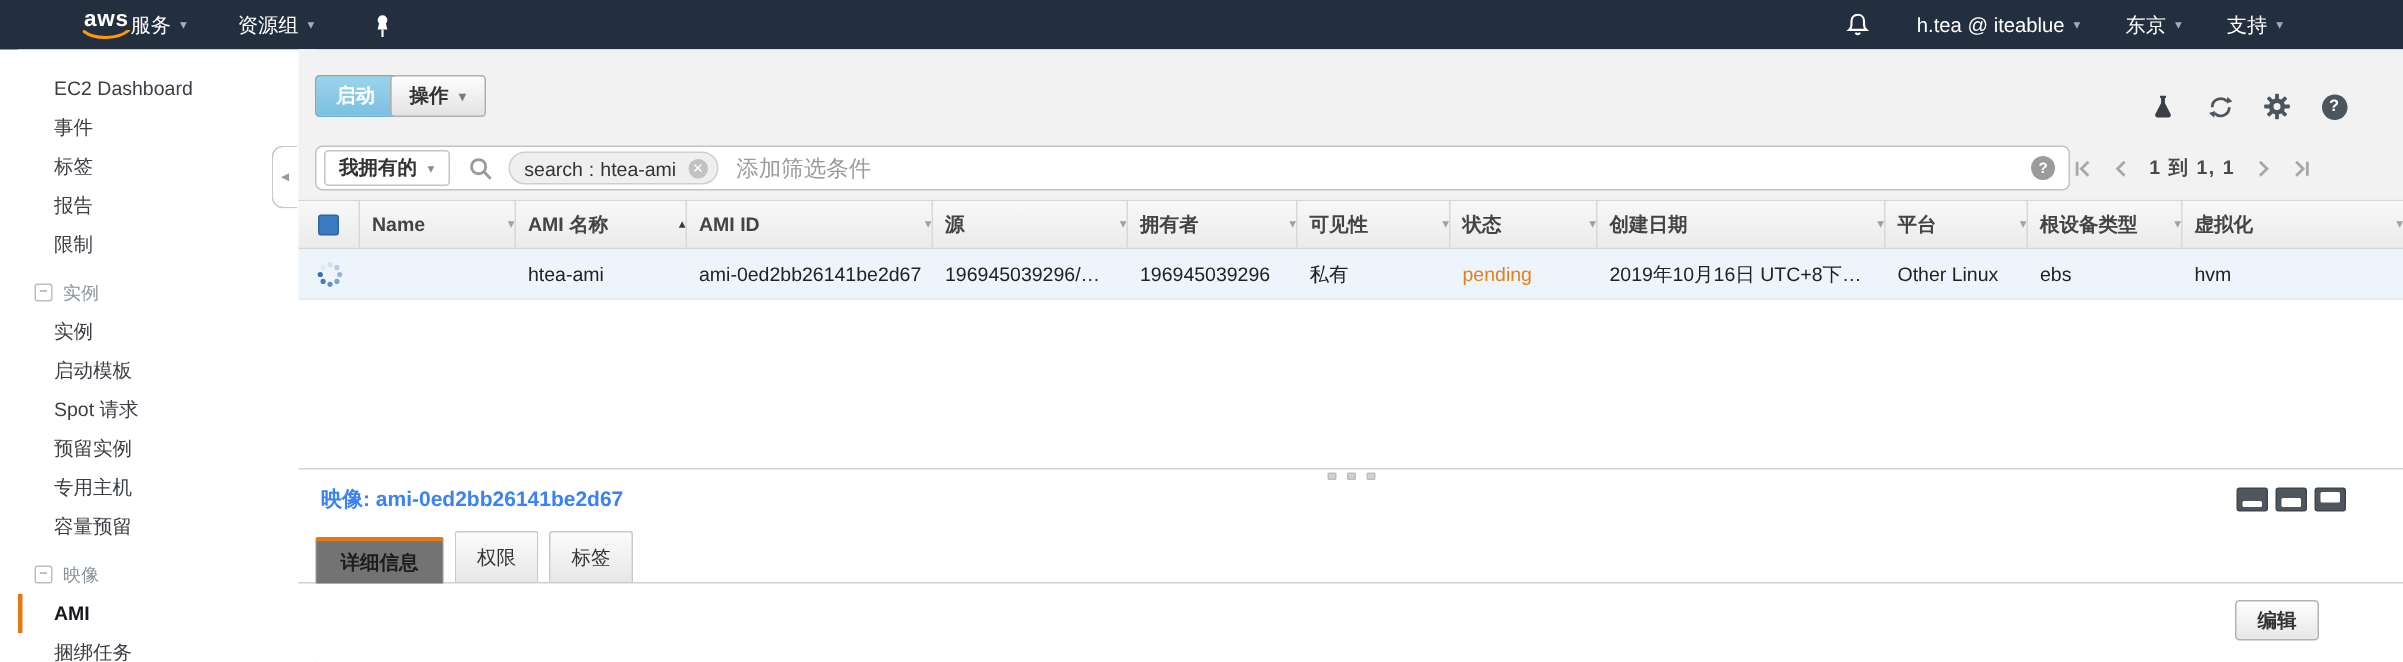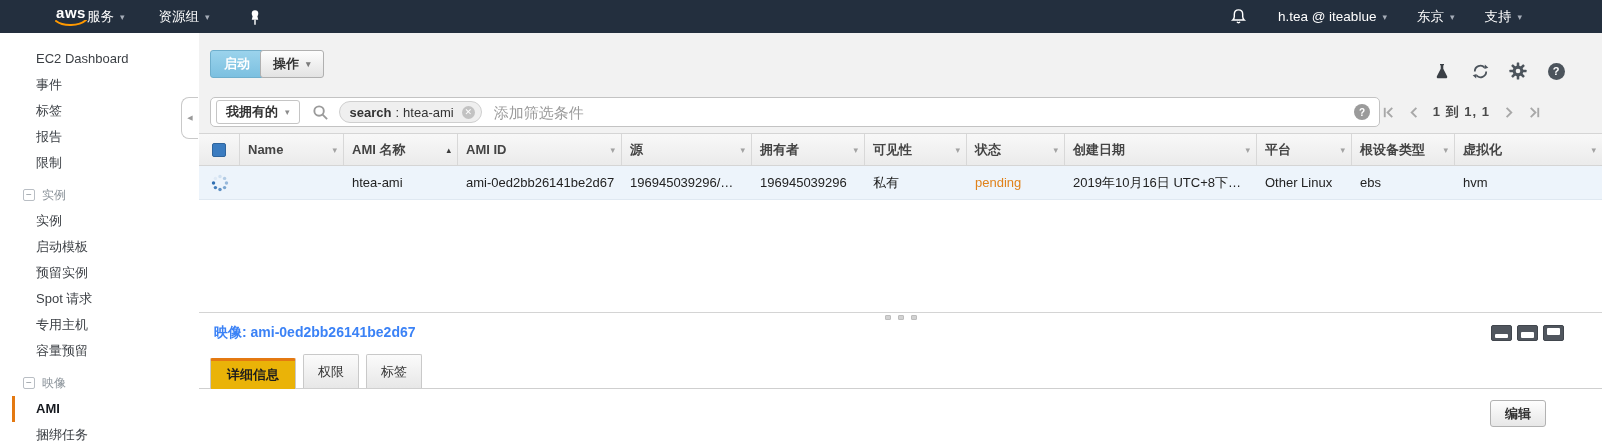--- a/index.html
+++ b/index.html
@@ -53,37 +53,37 @@
     font-weight:bold; font-size:11px; display:flex; align-items:center; justify-content:center; }
 
   .searchbox { position:absolute; left:11px; top:64px; width:1170px; height:30px; background:#fff;
     border:1px solid #c3c3c3; border-radius:5px; display:flex; align-items:center; }
   .owner-btn { margin-left:5px; height:24px; padding:0 9px; background:#fff; border:1px solid #c5c5c5;
     border-radius:3px; font-weight:bold; color:#333; display:flex; align-items:center; gap:7px; cursor:pointer; }
   .owner-btn .chev { color:#8b8b8b; }
   .search-glass { margin-left:12px; display:flex; }
   .chip { margin-left:10px; height:22px; padding:0 6px 0 10px; background:#efefef; border:1px solid #cfcfcf;
     border-radius:11px; display:flex; align-items:center; gap:4px; color:#333; cursor:pointer; }
-  .chip b { font-weight:bold; }
+  .chip b { font-weight:normal; }
   .chip-x { width:13px; height:13px; border-radius:50%; background:#c2c2c2; color:#fff; font-size:9px;
     line-height:13px; text-align:center; margin-left:4px; cursor:pointer; }
   .filter-input { flex:1; border:none; outline:none; background:transparent; margin-left:12px;
     font-size:15px; color:#444; font-family:inherit; }
   .filter-input::placeholder { color:#9b9b9b; }
   .sb-help { width:16px; height:16px; border-radius:50%; background:#9b9b9b; color:#fff; font-weight:bold;
     font-size:10px; display:flex; align-items:center; justify-content:center; margin-right:9px; cursor:pointer; }
 
   .pagination { position:absolute; top:64px; right:60px; height:30px; display:flex; align-items:center; gap:11px; }
   .pg-btn { display:flex; cursor:pointer; }
   .pg-text { font-weight:bold; color:#4a4a4a; letter-spacing:1px; }
 
   
   .thead { display:flex; height:33px; background:linear-gradient(#f8f8f8,#ebebeb);
     border-top:1px solid #d5d5d5; border-bottom:1px solid #d5d5d5; color:#444; font-weight:bold; }
-  .th { display:flex; align-items:center; justify-content:space-between; padding:0 6px 0 8px;
+  .th { display:flex; align-items:center; justify-content:space-between; padding:0 0 0 8px;
     border-right:1px solid #d8d8d8; height:100%; overflow:hidden; white-space:nowrap; cursor:pointer; }
   .th:last-child { border-right:none; }
   .sort { font-size:9px; color:#a2a2a2; margin-left:4px; }
   .sort.asc { color:#3a3a3a; }
   .c0 { width:41px; justify-content:center; padding:0; }
   .c1 { width:104px; } .c2 { width:114px; } .c3 { width:164px; } .c4 { width:130px; }
   .c5 { width:113px; } .c6 { width:102px; } .c7 { width:98px; } .c8 { width:192px; }
   .c9 { width:95px; } .c10 { width:103px; } .c11 { flex:1; }
   .cbox { width:14px; height:14px; background:#3b7cc0; border:1px solid #2f659d; border-radius:2px; cursor:pointer; }
 
@@ -107,21 +107,21 @@
   .li::after { content:""; position:absolute; left:3px; right:3px; background:#fff; border-radius:1px; }
   .li.li-1::after { bottom:2px; height:4px; }
   .li.li-2::after { bottom:2px; height:6px; }
   .li.li-3::after { top:2px; height:7px; }
 
   .tabbar { margin-top:16px; height:31px; border-bottom:1px solid #cfcfcf; padding-left:11px;
     display:flex; align-items:flex-end; }
   .tab { height:34px; padding:12px 14px; display:flex; align-items:center; margin-right:7px;
     background:linear-gradient(#fbfbfb,#e7e7e7); border:1px solid #c9c9c9; border-bottom:none;
     border-radius:2px 2px 0 0; color:#333; cursor:pointer; }
-  .tab.active { height:31px; border-top:3px solid #e47911; background:#eab308; font-weight:bold;
+  .tab.active { height:31px; border-top:3px solid #e47911; background:#737373; font-weight:bold;
     color:#1d1d1d; margin-bottom:-1px; padding:0 16px;text-align:center; }
 
   .panel-content { display:flex; justify-content:flex-end; padding:11px 56px 0 0; }
   .btn-edit { height:27px; padding:0 14px; background:linear-gradient(#fefefe,#e7e7e7);
     border:1px solid #b2b2b2; border-radius:3px; font-weight:bold; color:#333; }
 
   svg { display:block; }
 </style>
 </head>
 <body>
@@ -177,22 +177,22 @@
     <div class="side-link">事件</div>
     <div class="side-link">标签</div>
     <div class="side-link">报告</div>
     <div class="side-link">限制</div>
     <div class="side-section">
       <span class="minus-box">−</span>
       <span>实例</span>
     </div>
     <div class="side-link">实例</div>
     <div class="side-link">启动模板</div>
+    <div class="side-link">Spot 请求</div>
     <div class="side-link">预留实例</div>
-    <div class="side-link">Spot 请求</div>
     <div class="side-link">专用主机</div>
     <div class="side-link">容量预留</div>
     <div class="side-section">
       <span class="minus-box">−</span>
       <span>映像</span>
     </div>
     <div class="side-link active">AMI</div>
     <div class="side-link">捆绑任务</div>
   </aside>
 

